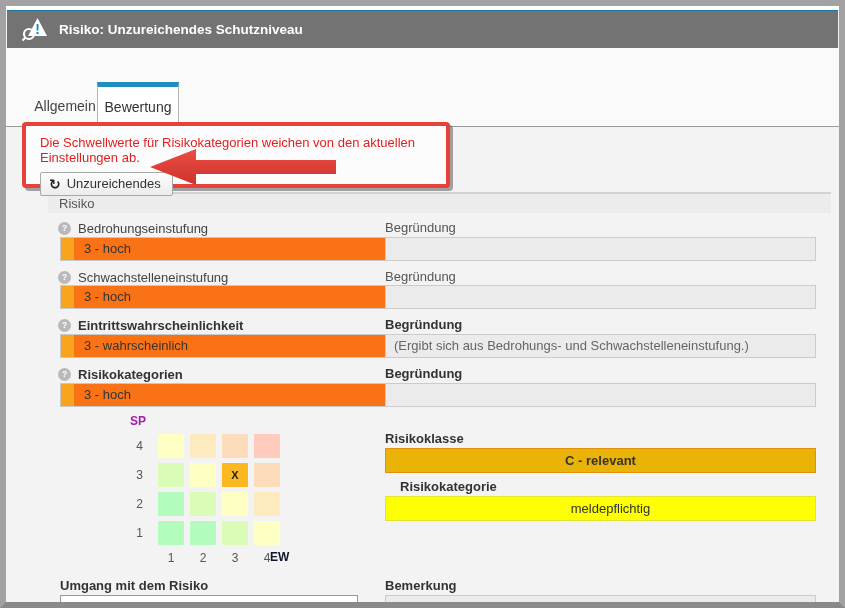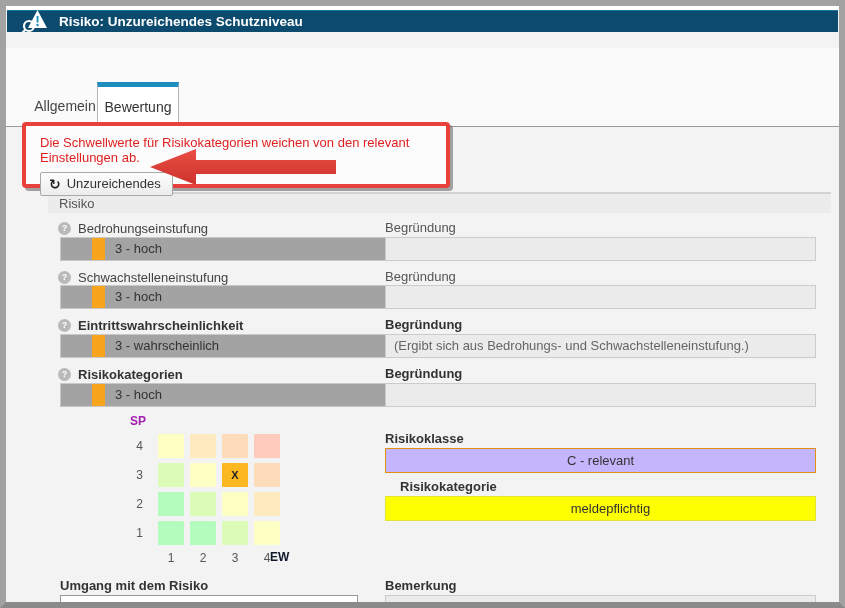--- a/index.html
+++ b/index.html
@@ -8,22 +8,22 @@
 
   .window {
     position:relative; width:845px; height:608px;
     border:6px solid #a2a2a2; border-bottom-color:#8a8a8a; background:#fff;
   }
   .inner { position:absolute; inset:0; overflow:hidden; background:#f3f3f3; }
 
   .topstrip { position:absolute; left:0; top:0; width:100%; height:4px; background:#fff; }
 
   .titlebar {
-    position:absolute; left:1px; right:1px; top:4px; height:22px;
-    background:#0c4a6e; border-top:1px solid #15789f;
+    position:absolute; left:1px; right:1px; top:4px; height:38px;
+    background:#737373; border-top:1px solid #15789f;
     display:flex; align-items:center;
   }
   .titlebar .ticon { margin-left:14px; width:27px; height:27px; }
   .titlebar .ttext { margin-left:11px; color:#fff; font-weight:bold; font-size:13.5px; }
 
   .band { position:absolute; left:0; top:42px; width:100%; height:79px; background:#fafafa; }
   .tabline { position:absolute; left:0; top:120px; width:100%; height:1px; background:#9a9a9a; z-index:1; }
 
   .tab-inactive {
     position:absolute; left:28px; top:78px; width:62px; height:43px; z-index:1;
@@ -59,21 +59,21 @@
   }
 
   .flabel { position:absolute; height:16px; font-size:13px; color:#444; display:flex; align-items:center; gap:7px; }
   .flabel.bold { font-weight:bold; color:#333; }
   .helpicon {
     width:13px; height:13px; border-radius:50%; background:#b9b9b9; flex:0 0 13px;
     color:#fff; font-size:9px; font-weight:bold; text-align:center; line-height:13px; cursor:pointer;
   }
   .yfield {
     position:absolute; left:54px; width:338px; height:24px;
-    background:#a3a3a3; border:1px solid #c8c8c8; display:flex; cursor:pointer;padding-left:31px;
+    background:#f97316; border:1px solid #c8c8c8; display:flex; cursor:pointer;
   }
   .yfield .accent { width:13px; background:#f9a41d; flex:0 0 13px; }
   .yfield .ytext { font-size:13px; color:#333; line-height:22px; padding-left:10px; }
 
   .gfield {
     position:absolute; left:379px; width:431px; height:24px;
     background:#ebebeb; border:1px solid #cbcbcb;
     font-size:13px; color:#666; line-height:22px; padding-left:8px;
   }
   .rlabel { position:absolute; left:379px; height:16px; font-size:13px; color:#555; }
@@ -124,21 +124,21 @@
       <div class="ttext">Risiko: Unzureichendes Schutzniveau</div>
     </div>
 
     <div class="band"></div>
     <div class="tabline"></div>
 
     <div class="tab-inactive">Allgemein</div>
     <div class="tab-active">Bewertung</div>
 
     <div class="warnbox">
-      <div class="warnmsg">Die Schwellwerte für Risikokategorien weichen von den relevant Einstellungen ab.</div>
+      <div class="warnmsg">Die Schwellwerte für Risikokategorien weichen von den aktuellen Einstellungen ab.</div>
       <button class="refreshbtn">
         <span class="ricon">↻</span>
         <span>Unzureichendes</span>
       </button>
     </div>
 
     <svg class="arrow" viewBox="0 0 186 36">
       <defs>
         <linearGradient id="ag" x1="0" y1="0" x2="0" y2="1">
           <stop offset="0" stop-color="#ea4e43"></stop>
@@ -218,21 +218,21 @@
         <div class="m-cell" style="background: rgb(254, 255, 195);"></div>
         <div></div>
         <div class="m-collabel">1</div>
         <div class="m-collabel">2</div>
         <div class="m-collabel">3</div>
         <div class="m-collabel">4</div>
       </div>
     <div class="ew-label">EW</div>
 
     <div class="rlabel bold" style="top:425px;">Risikoklasse</div>
-    <div class="classbar" style="background: #c4b5fd;">C - relevant</div>
+    <div class="classbar" style="background: #eab308; font-weight: bold;">C - relevant</div>
     <div class="rlabel bold" style="top:473px;margin-left:15px;">Risikokategorie</div>
     <div class="catbar" style="background: rgb(254, 255, 0);">meldepflichtig</div>
 
     <div class="blabel" style="left:54px;">Umgang mit dem Risiko</div>
     <div class="umgang-field">behandeln</div>
     <div class="blabel" style="left:379px;">Bemerkung</div>
     <div class="bemerkung-field"></div>
   </div>
 </div>
 

